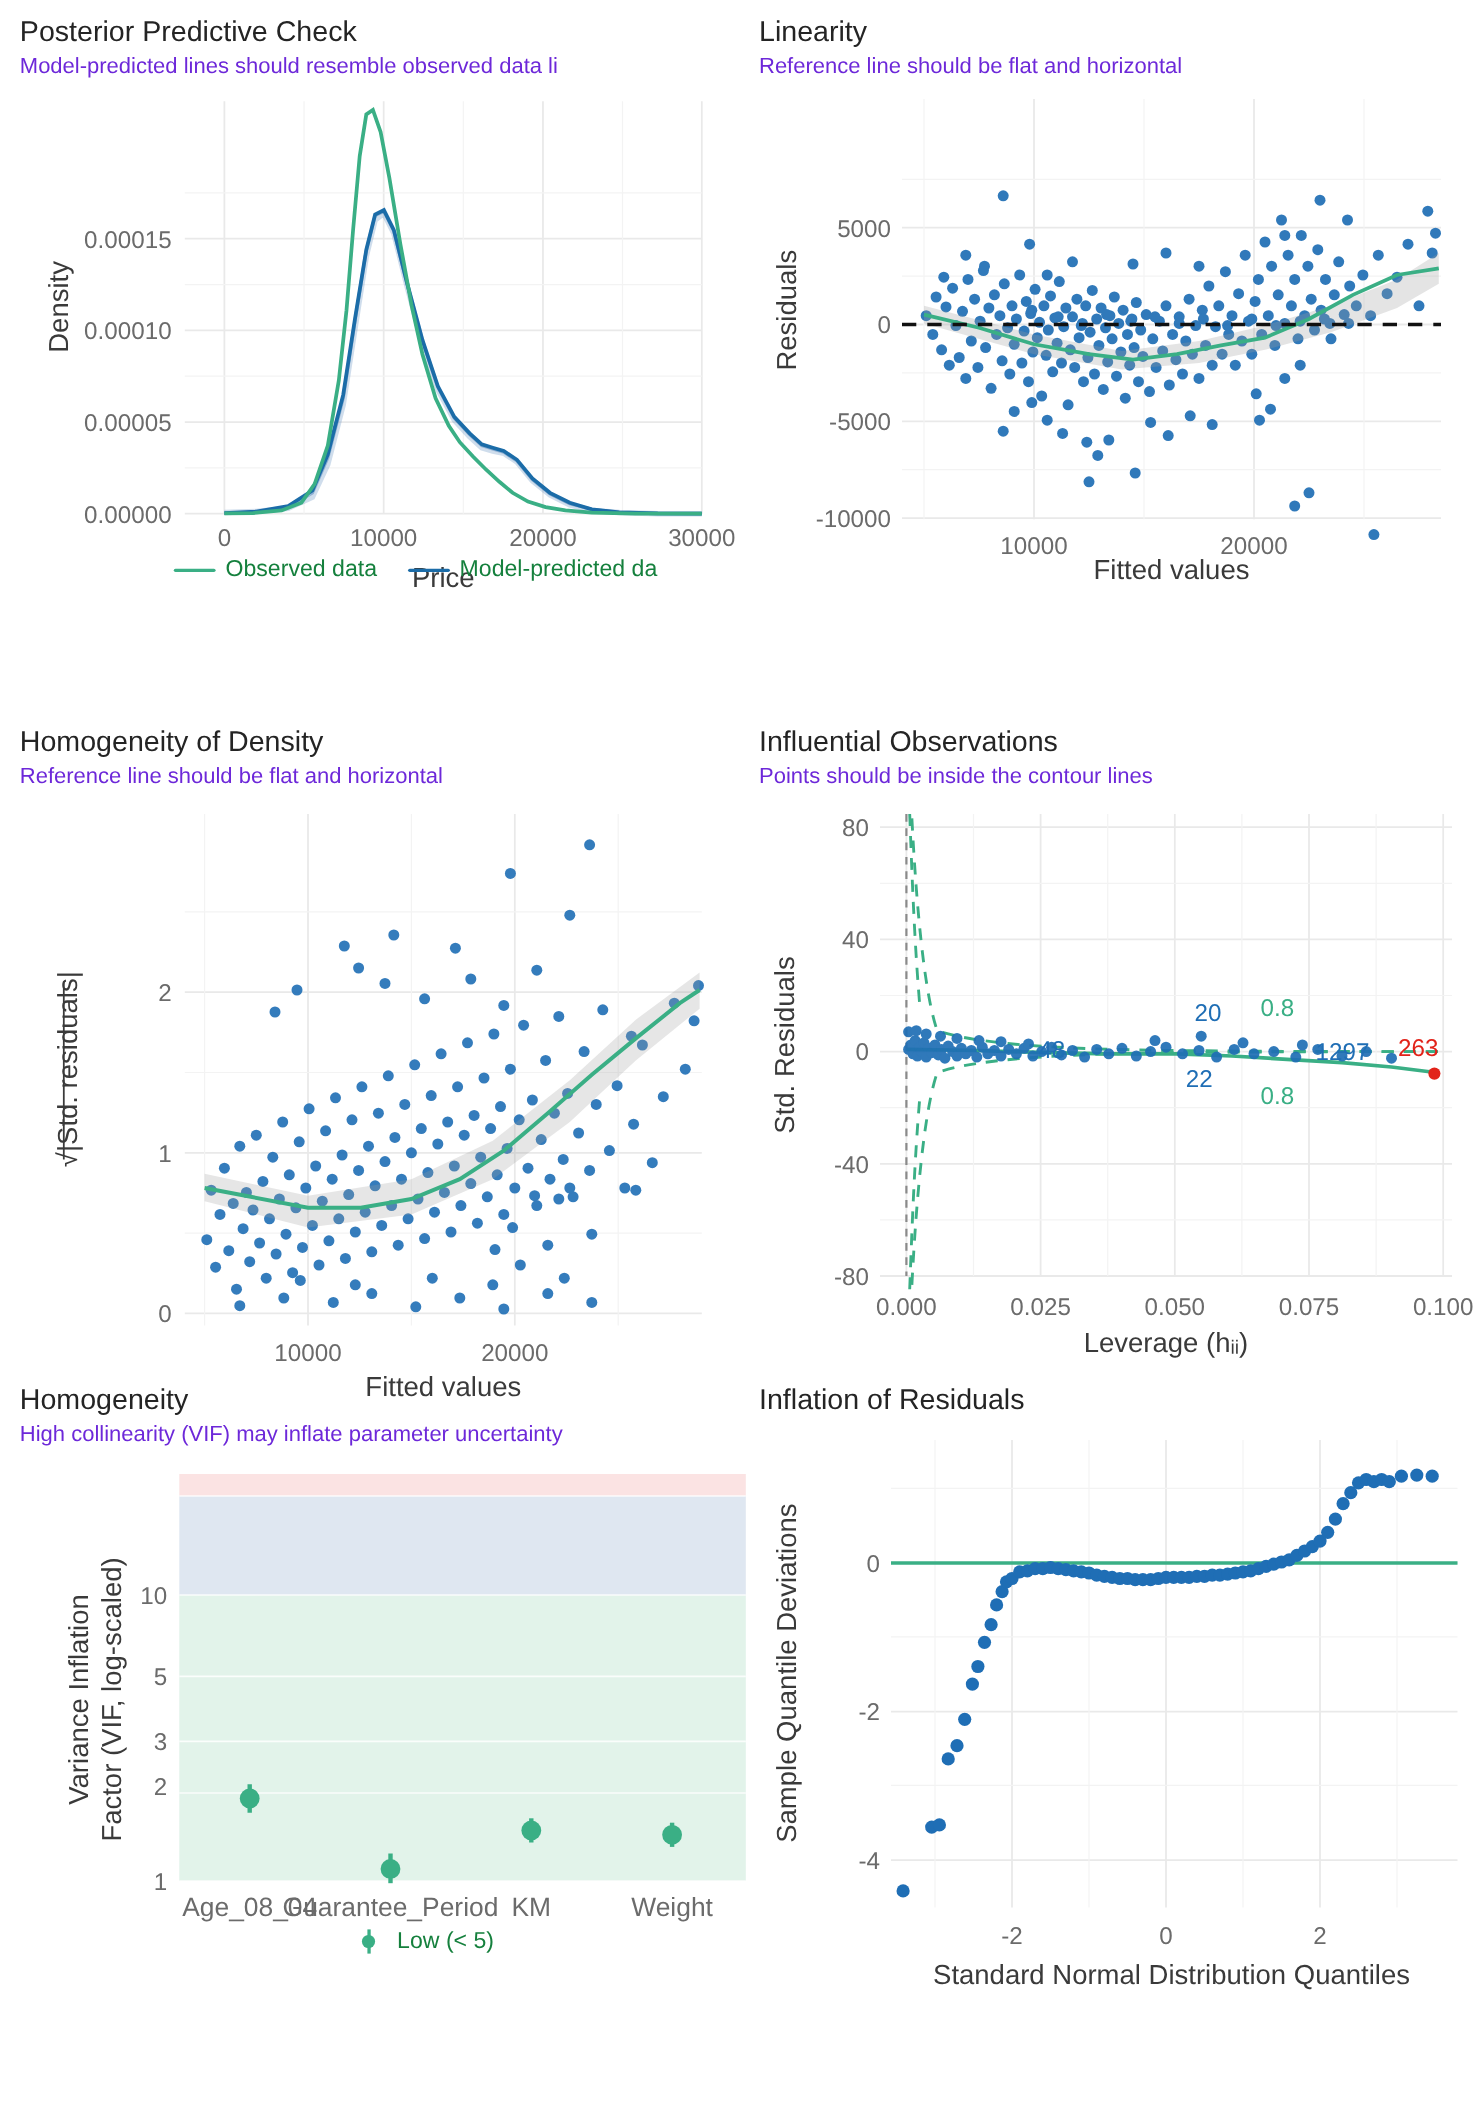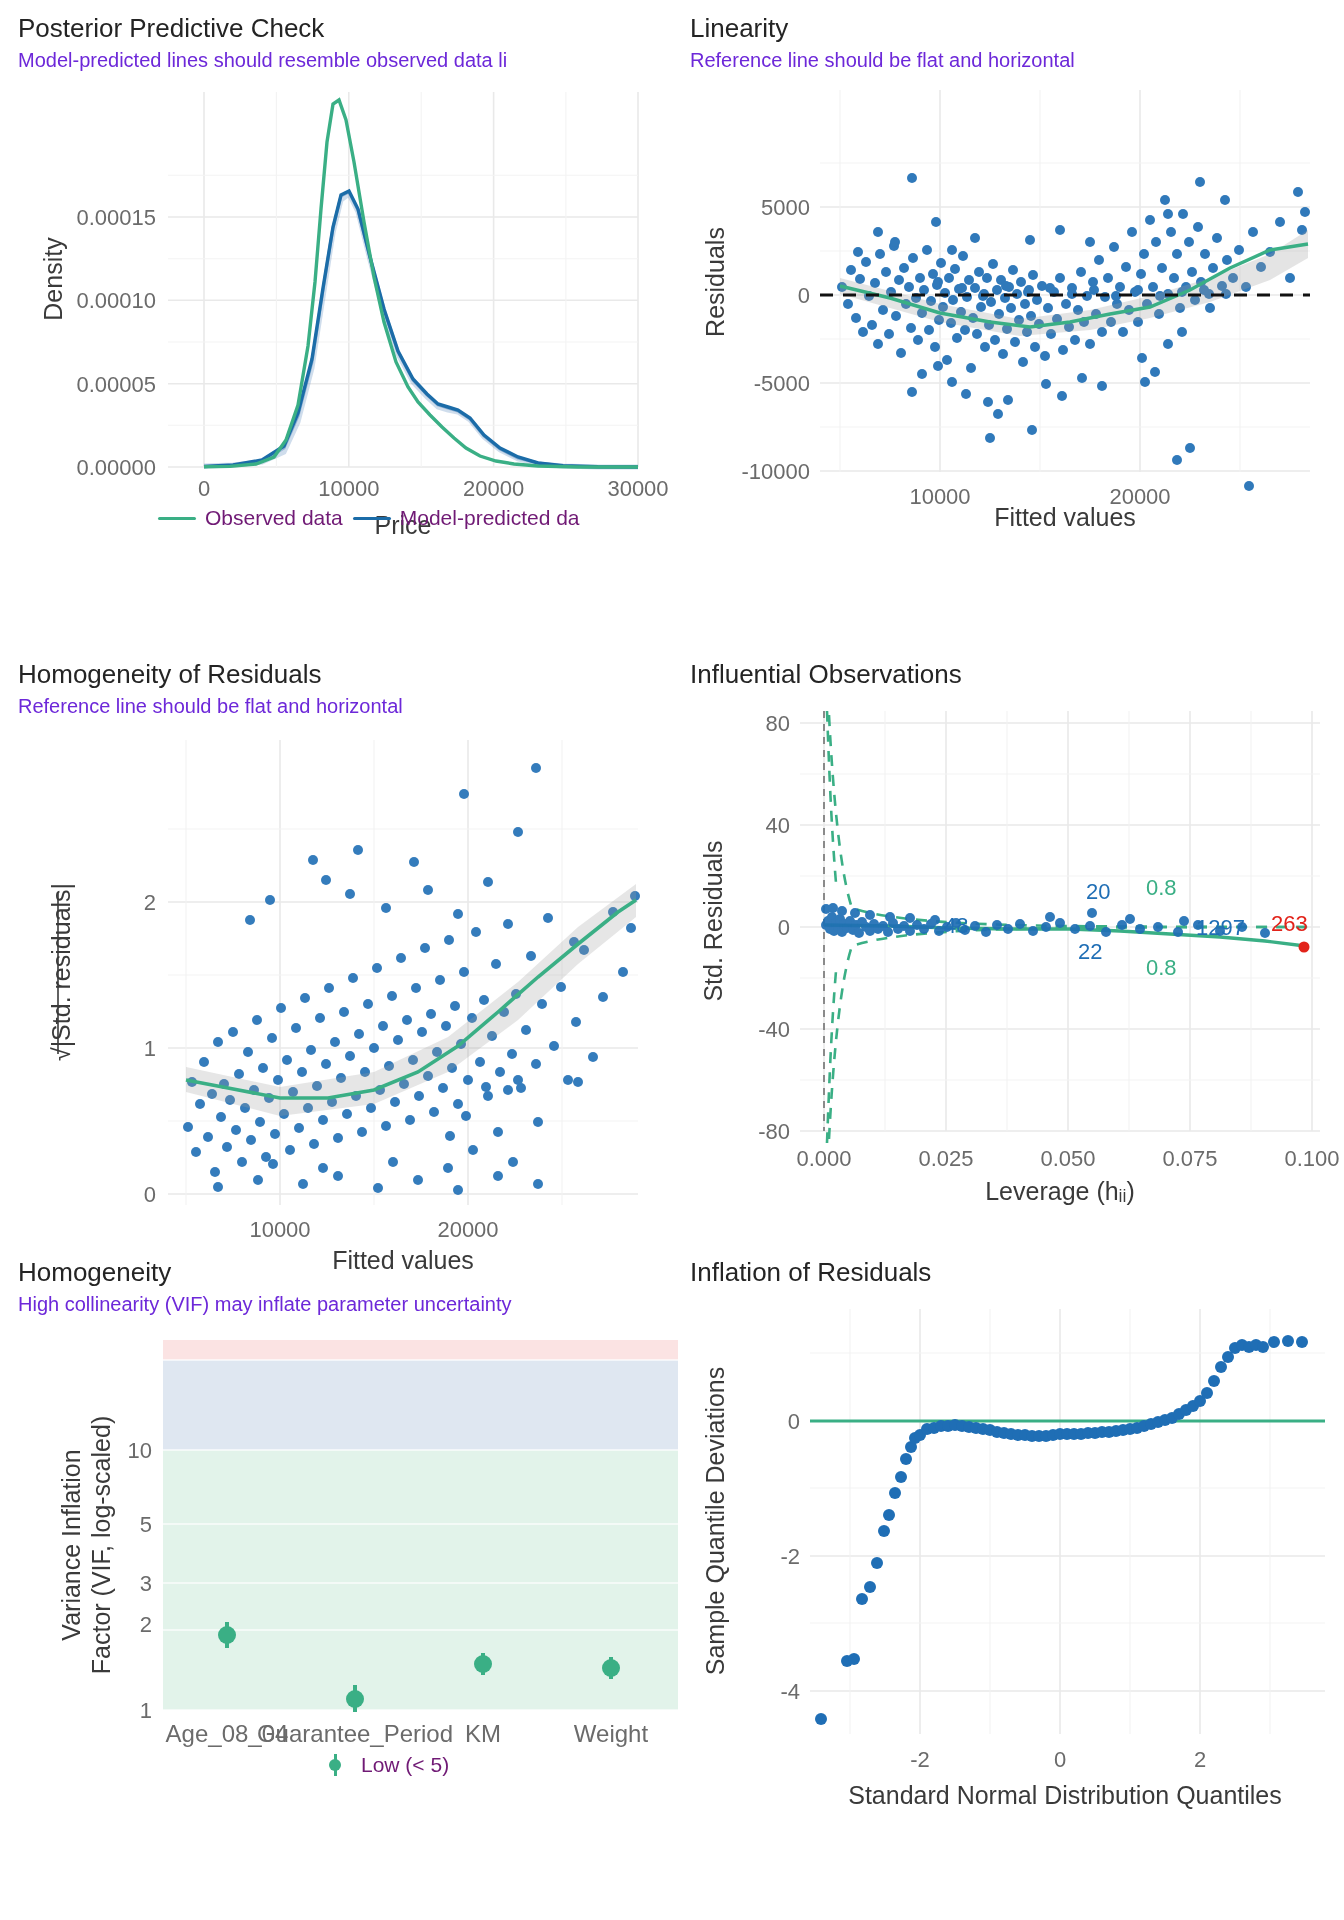--- a/index.html
+++ b/index.html
@@ -39,23 +39,23 @@
     overflow: hidden;
   }
   .plot-wrap {
     position: relative;
   }
   svg { display: block; }
   .legend {
     position: absolute;
     display: flex;
     align-items: center;
-    gap: 10px;
+    gap: 28px;
     font-size: 21px;
-    color: #701a75;
+    color: #15803d;
     white-space: nowrap;
   }
   .legend .item { display: flex; align-items: center; gap: 9px; }
   .legend .swatch-line {
     display: inline-block;
     width: 38px;
     height: 3px;
     border-radius: 2px;
   }
   .legend .swatch-pt {
@@ -406,21 +406,21 @@
           <text x="250" y="422">10000</text>
           <text x="450" y="422">20000</text>
         </g>
         <text x="375" y="444" fill="#3a3a3a" font-size="25" font-family="Liberation Sans, sans-serif" text-anchor="middle">Fitted values</text>
         <text x="34" y="200" fill="#3a3a3a" font-size="25" font-family="Liberation Sans, sans-serif" text-anchor="middle" transform="rotate(-90 34 200)">Residuals</text>
       </svg>
     </div>
   </div>
 
   <div class="panel" style="left:18px; top:660px; width:660px; height:600px;">
-    <div class="panel-title">Homogeneity of Residuals</div>
+    <div class="panel-title">Homogeneity of Density</div>
     <div class="panel-sub">Reference line should be flat and horizontal</div>
     <div class="plot-wrap" style="margin-top:14px;">
       <svg width="660" height="540" viewBox="0 0 660 540">
         <rect x="150" y="8" width="470" height="465" fill="#ffffff"></rect>
         <g stroke="#e9e9e9" stroke-width="1.6">
           <line x1="150" y1="462" x2="620" y2="462"></line>
           <line x1="150" y1="316" x2="620" y2="316"></line>
           <line x1="150" y1="170" x2="620" y2="170"></line>
           <line x1="262" y1="8" x2="262" y2="473"></line>
           <line x1="450" y1="8" x2="450" y2="473"></line>
@@ -613,20 +613,21 @@
         <g transform="rotate(-90 52 240)">
           <text x="52" y="240" fill="#3a3a3a" font-size="25" font-family="Liberation Sans, sans-serif" text-anchor="middle">√|Std. residuals|</text>
         </g>
         <line x1="40" y1="160" x2="40" y2="322" stroke="#3a3a3a" stroke-width="1.6"></line>
       </svg>
     </div>
   </div>
 
   <div class="panel" style="left:690px; top:660px; width:650px; height:600px;">
     <div class="panel-title">Influential Observations</div>
+    <div class="panel-sub">Points should be inside the contour lines</div>
     <div class="plot-wrap" style="margin-top:14px;">
       <svg width="650" height="540" viewBox="0 0 650 540">
         <rect x="110" y="8" width="520" height="420" fill="#ffffff"></rect>
         <g stroke="#e9e9e9" stroke-width="1.6">
           <line x1="110" y1="20" x2="630" y2="20"></line>
           <line x1="110" y1="122" x2="630" y2="122"></line>
           <line x1="110" y1="224" x2="630" y2="224"></line>
           <line x1="110" y1="326" x2="630" y2="326"></line>
           <line x1="110" y1="428" x2="630" y2="428"></line>
           <line x1="134" y1="8" x2="134" y2="428"></line>

